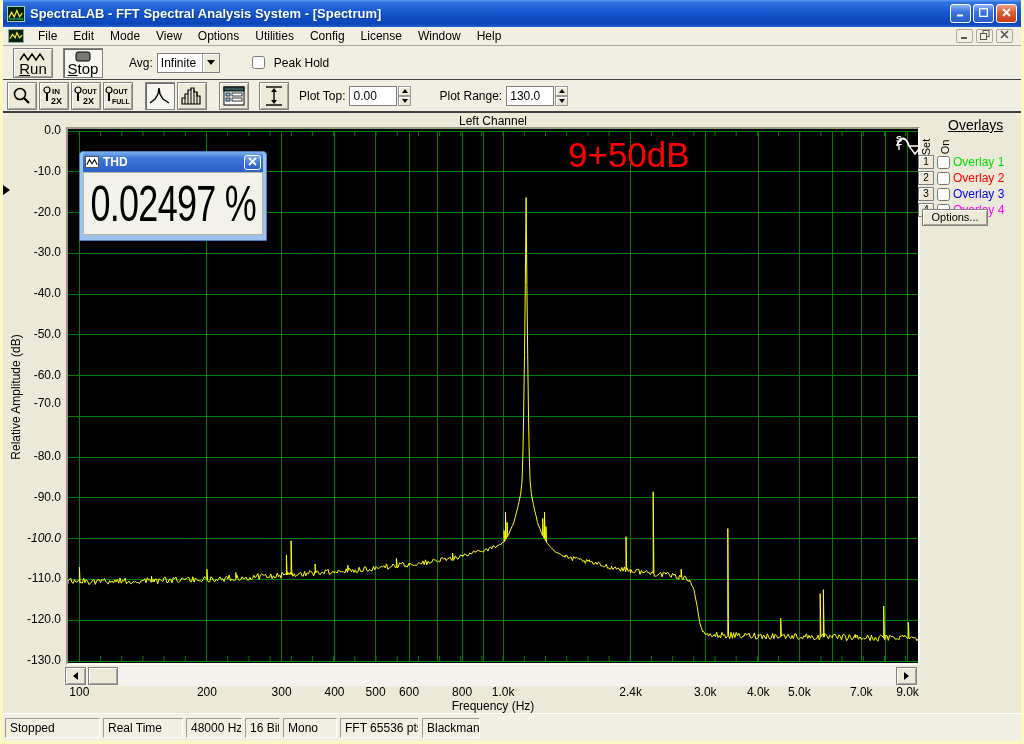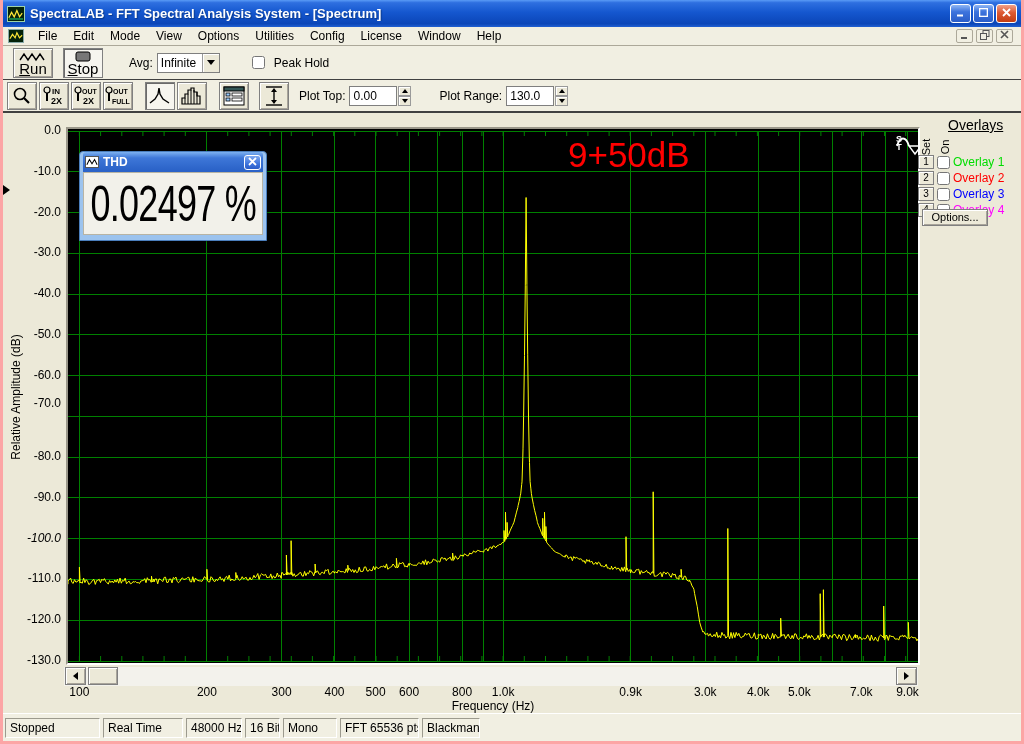--- a/index.html
+++ b/index.html
@@ -1,19 +1,19 @@
 <!DOCTYPE html>
 <html><head>
 <meta charset="utf-8">
 <style>
   * { box-sizing: border-box; margin:0; padding:0; }
   html,body { width:1024px; height:744px; overflow:hidden; }
   body { font-family:"Liberation Sans", sans-serif; font-size:12px; color:#000; }
 
-  .frame { width:1024px; height:744px; background:#fca5a5; padding:0 3px 3px 3px; }
+  .frame { width:1024px; height:744px; background:#fef9c3; padding:0 3px 3px 3px; }
   .inner { width:1018px; height:741px; display:flex; flex-direction:column; background:#ece9d8; }
 
   
   .titlebar { height:27px; display:flex; align-items:center;
     background:linear-gradient(180deg,#5a9bf6 0%,#2e6fe0 10%,#1557cf 45%,#0b46b8 88%,#2160d2 100%);
     padding:0 4px; flex:0 0 auto; }
   .app-icon { width:18px; height:16px; background:#04220a; border:1px solid #9fd3a8; margin-right:5px; position:relative; }
   .app-icon svg { position:absolute; inset:0; }
   .titlebar .title { color:#fff; font-weight:bold; font-size:13px; text-shadow:1px 1px 1px #0a3a8c; flex:1 1 auto;
     white-space:nowrap; overflow:hidden; }
@@ -290,20 +290,21 @@
           <div>
             <span class="t-up"></span>
           </div>
           <div>
             <span class="t-dn"></span>
           </div>
         </div>
   </div>
 
   <div class="client">
+    <div class="chart-title">Left Channel</div>
     <div class="splitter-arrow"></div>
     <div class="y-title">Relative Amplitude (dB)</div>
     <div id="ylabels">
           <div class="ylab" style="left: 0px; top: 10px;">0.0</div>
           <div class="ylab" style="left: 0px; top: 50.7692px;">-10.0</div>
           <div class="ylab" style="left: 0px; top: 91.5385px;">-20.0</div>
           <div class="ylab" style="left: 0px; top: 132.308px;">-30.0</div>
           <div class="ylab" style="left: 0px; top: 173.077px;">-40.0</div>
           <div class="ylab" style="left: 0px; top: 213.846px;">-50.0</div>
           <div class="ylab" style="left: 0px; top: 254.615px;">-60.0</div>
@@ -505,21 +506,21 @@
 
     <div id="xlabels">
           <div class="xlab" style="left: 76.3867px;">100</div>
           <div class="xlab" style="left: 203.944px;">200</div>
           <div class="xlab" style="left: 278.56px;">300</div>
           <div class="xlab" style="left: 331.501px;">400</div>
           <div class="xlab" style="left: 372.566px;">500</div>
           <div class="xlab" style="left: 406.118px;">600</div>
           <div class="xlab" style="left: 459.059px;">800</div>
           <div class="xlab" style="left: 500.123px;">1.0k</div>
-          <div class="xlab" style="left: 627.68px;">0.9k</div>
+          <div class="xlab" style="left: 627.68px;">2.4k</div>
           <div class="xlab" style="left: 702.296px;">3.0k</div>
           <div class="xlab" style="left: 755.238px;">4.0k</div>
           <div class="xlab" style="left: 796.302px;">5.0k</div>
           <div class="xlab" style="left: 858.222px;">7.0k</div>
           <div class="xlab" style="left: 904.47px;">9.0k</div>
         </div>
     <div class="x-axis-title">Frequency (Hz)</div>
   </div>
 
   <div class="statusbar" id="statusbar">

